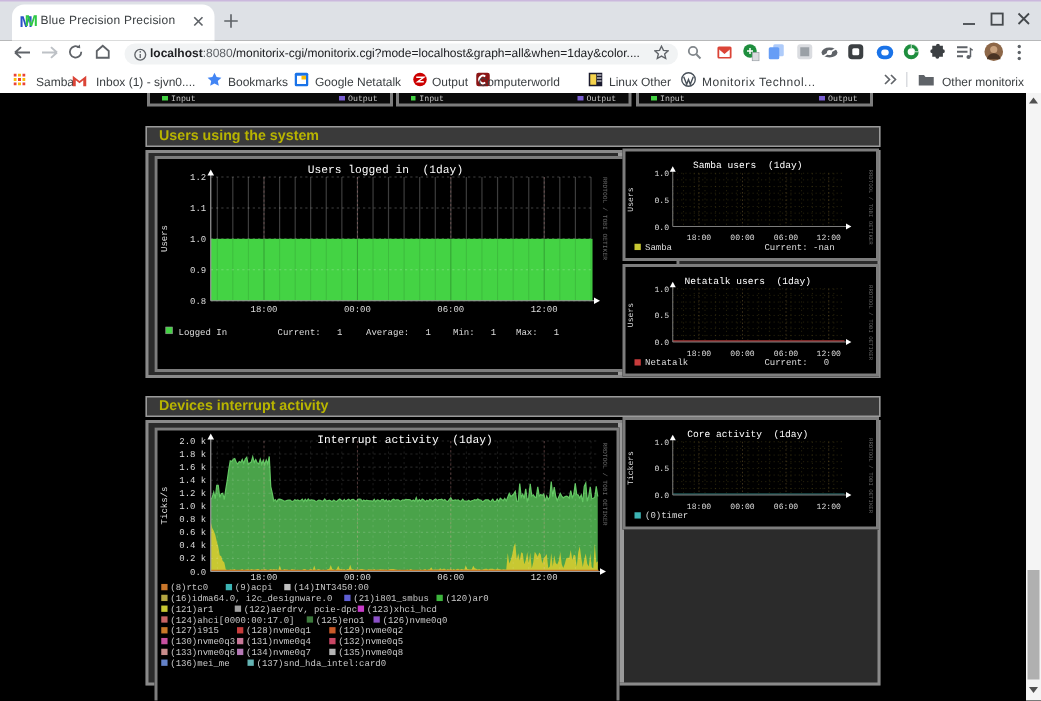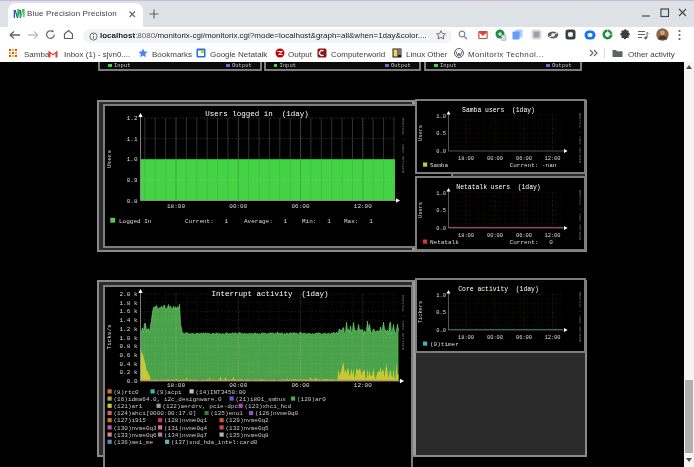--- a/index.html
+++ b/index.html
@@ -158,60 +158,61 @@
   <div class="abs bmtext" style="left:210px;top:49.5px">Google Netatalk</div>
   <svg class="abs" style="left:275px;top:48px" width="10" height="10" viewBox="0 0 10 10">
       <circle cx="5" cy="5" r="4.5" fill="#cc0000"></circle>
       <path d="M2.5,3.5 h5 l-4,3 h4" stroke="#fff" stroke-width="1" fill="none"></path>
     </svg>
   <div class="abs bmtext" style="left:288px;top:49.5px">Output</div>
   <svg class="abs" style="left:317px;top:48px" width="10" height="10" viewBox="0 0 10 10">
       <rect x="0.5" y="0.5" width="9" height="9" rx="1.5" fill="#8b1515"></rect>
       <path d="M6.5,3 a2.5,2.5 0 1 0 0,4" stroke="#fff" stroke-width="1.3" fill="none"></path>
     </svg>
-  <div class="abs bmtext" style="left:331px;top:49.5px">Computerworld</div>
+  <div class="abs bmtext" style="left:319px;top:49.5px">Computerworld</div>
   <svg class="abs" style="left:392px;top:48px" width="10" height="10" viewBox="0 0 10 10">
       <rect x="0.5" y="0.5" width="9" height="9" fill="#1a1a2e"></rect>
       <rect x="1.5" y="1.5" width="4" height="7" fill="#f5d34c"></rect>
       <path d="M6,2 h3 M6,4 h3 M6,6 h3" stroke="#fff" stroke-width="0.8"></path>
     </svg>
   <div class="abs bmtext" style="left:406px;top:49.5px">Linux Other</div>
   <svg class="abs" style="left:454px;top:48px" width="10" height="10" viewBox="0 0 10 10">
       <circle cx="5" cy="5" r="4.5" fill="#fff" stroke="#464f58" stroke-width="0.9"></circle>
       <path d="M1.8,3.2 l2,5 1.2,-3.2 1.2,3.2 2,-5" stroke="#464f58" stroke-width="0.9" fill="none"></path>
     </svg>
   <div class="abs bmtext" style="left:468px;top:49.5px;letter-spacing:0.35px">Monitorix Technol...</div>
   <svg class="abs" style="left:589px;top:49px" width="10" height="8" viewBox="0 0 10 8">
       <path d="M1,1 l3,3 -3,3 M5,1 l3,3 -3,3" stroke="#5f6368" stroke-width="1.1" fill="none"></path>
     </svg>
   <div class="abs" style="left:604px;top:48px;width:1px;height:10px;background:#dadce0"></div>
   <svg class="abs" style="left:612px;top:48.5px" width="11" height="9" viewBox="0 0 11 9">
       <path d="M0.5,1 h3.5 l1,1.3 h5.5 v5.7 h-10 z" fill="#5f6368"></path>
     </svg>
-  <div class="abs bmtext" style="left:628px;top:49.5px">Other activity</div>
+  <div class="abs bmtext" style="left:628px;top:49.5px">Other monitorix</div>
 
   <div class="abs page">
     <div class="cutpanel" style="left:98px;width:164px">
         <div class="sqr" style="left:8px;background:#44d344"></div>
         <div class="leg6" style="left:14px">Input</div>
         <div class="sqr" style="left:126px;background:#7a5fd3"></div>
         <div class="leg6" style="left:132px">Output</div>
       </div>
     <div class="cutpanel" style="left:263.5px;width:157.5px">
         <div class="sqr" style="left:8px;background:#44d344"></div>
         <div class="leg6" style="left:14px">Input</div>
         <div class="sqr" style="left:119.5px;background:#7a5fd3"></div>
         <div class="leg6" style="left:125.5px">Output</div>
       </div>
     <div class="cutpanel" style="left:424px;width:158px">
         <div class="sqr" style="left:8px;background:#44d344"></div>
         <div class="leg6" style="left:14px">Input</div>
         <div class="sqr" style="left:120px;background:#7a5fd3"></div>
         <div class="leg6" style="left:126px">Output</div>
       </div>
+    <div class="shead" style="top:22.5px">Users using the system</div>
     <div class="scontent" style="top:38.5px;height:151.5px"></div>
     <div class="abs" style="left:411.5px;top:40.5px;width:4px;height:147.5px;background:#9a9a9a"></div>
     <div class="gpanel" style="left:103px;top:42.5px;width:350px;height:144px">
         <svg width="306" height="140" viewBox="0 0 306 140" style="position:absolute;left:0;top:0">
 <rect x="35.5" y="12.0" width="254.5" height="82.5" fill="#000"></rect>
 <line x1="39.9" y1="12.0" x2="39.9" y2="94.5" stroke="#3d3d3d" stroke-width="0.8"></line>
 <line x1="50.2" y1="12.0" x2="50.2" y2="94.5" stroke="#3d3d3d" stroke-width="0.8"></line>
 <line x1="60.6" y1="12.0" x2="60.6" y2="94.5" stroke="#3d3d3d" stroke-width="0.8"></line>
 <line x1="71.0" y1="12.0" x2="71.0" y2="94.5" stroke="#3d3d3d" stroke-width="0.8"></line>
 <line x1="81.4" y1="12.0" x2="81.4" y2="94.5" stroke="#3d3d3d" stroke-width="0.8"></line>
@@ -393,20 +394,21 @@
 <text x="78" y="59" fill="#ddd" font-family="Liberation Mono,monospace" font-size="5.4" text-anchor="middle">00:00</text>
 <text x="107" y="59" fill="#ddd" font-family="Liberation Mono,monospace" font-size="5.4" text-anchor="middle">06:00</text>
 <text x="135.5" y="59" fill="#ddd" font-family="Liberation Mono,monospace" font-size="5.4" text-anchor="middle">12:00</text>
 <text x="5" y="32" fill="#ddd" font-family="Liberation Mono,monospace" font-size="5.4" text-anchor="middle" transform="rotate(-90 5 32)">Users</text>
 <text x="162" y="12" fill="#666" font-family="Liberation Mono,monospace" font-size="3.8" transform="rotate(90 162 12)">RRDTOOL / TOBI OETIKER</text>
 <rect x="6" y="61.5" width="4.2" height="4.2" fill="#c83c3c"></rect>
 <text x="13" y="65.5" fill="#ddd" font-family="Liberation Mono,monospace" font-size="6">Netatalk</text>
 <text x="92.6" y="65.5" fill="#ddd" font-family="Liberation Mono,monospace" font-size="6" xml:space="preserve">Current:   0</text>
 </svg>
       </div>
+    <div class="shead" style="top:202.5px">Devices interrupt activity</div>
     <div class="scontent" style="top:218.5px;height:177px"></div>
     <div class="abs" style="left:411.5px;top:220.5px;width:4px;height:173px;background:#9a9a9a"></div>
     <div class="gpanel" style="left:103px;top:223.5px;width:310px;height:196px">
         <svg width="306" height="164" viewBox="0 0 306 164" style="position:absolute;left:0;top:0">
 <rect x="35.5" y="7.0" width="258.5" height="87.0" fill="#000"></rect>
 <path d="M35.5,94.0 L35.5,46.0 L36.5,44.5 L37.5,41.1 L38.5,45.5 L39.5,36.6 L40.5,36.6 L41.5,44.7 L42.5,42.1 L43.5,41.8 L44.5,46.1 L45.5,39.3 L46.5,33.2 L47.5,26.0 L48.5,20.2 L49.5,20.7 L50.5,19.2 L51.5,18.7 L52.5,21.2 L53.5,22.3 L54.5,20.7 L55.5,21.3 L56.5,19.3 L57.5,21.9 L58.5,19.1 L59.5,17.9 L60.5,22.7 L61.5,21.6 L62.5,21.0 L63.5,17.5 L64.5,21.4 L65.5,19.4 L66.5,21.6 L67.5,22.3 L68.5,19.2 L69.5,22.5 L70.5,19.8 L71.5,22.8 L72.5,19.7 L73.5,22.2 L74.5,17.3 L75.5,37.4 L76.5,41.8 L77.5,46.9 L78.5,46.1 L79.5,47.5 L80.5,45.9 L81.5,45.8 L82.5,46.1 L83.5,46.5 L84.5,47.1 L85.5,46.9 L86.5,46.6 L87.5,46.4 L88.5,46.4 L89.5,47.3 L90.5,47.2 L91.5,46.1 L92.5,46.7 L93.5,46.3 L94.5,46.9 L95.5,46.7 L96.5,45.8 L97.5,47.4 L98.5,45.8 L99.5,47.1 L100.5,45.7 L101.5,46.7 L102.5,46.2 L103.5,46.4 L104.5,46.6 L105.5,47.3 L106.5,47.0 L107.5,46.4 L108.5,46.5 L109.5,47.0 L110.5,46.9 L111.5,45.7 L112.5,47.0 L113.5,46.8 L114.5,46.4 L115.5,46.9 L116.5,47.3 L117.5,46.4 L118.5,47.0 L119.5,47.3 L120.5,46.3 L121.5,45.7 L122.5,46.5 L123.5,47.2 L124.5,46.0 L125.5,47.3 L126.5,46.4 L127.5,45.8 L128.5,46.9 L129.5,46.0 L130.5,45.9 L131.5,46.7 L132.5,47.4 L133.5,45.8 L134.5,45.7 L135.5,45.8 L136.5,47.3 L137.5,46.4 L138.5,47.0 L139.5,46.5 L140.5,46.8 L141.5,46.9 L142.5,46.9 L143.5,47.2 L144.5,45.9 L145.5,47.5 L146.5,46.3 L147.5,46.6 L148.5,47.3 L149.5,46.0 L150.5,45.9 L151.5,47.3 L152.5,46.2 L153.5,47.4 L154.5,46.7 L155.5,47.4 L156.5,46.1 L157.5,45.8 L158.5,46.6 L159.5,46.2 L160.5,46.3 L161.5,47.0 L162.5,46.9 L163.5,46.2 L164.5,46.5 L165.5,45.9 L166.5,46.1 L167.5,46.1 L168.5,46.2 L169.5,47.1 L170.5,46.3 L171.5,47.2 L172.5,44.8 L173.5,47.4 L174.5,46.1 L175.5,47.0 L176.5,45.7 L177.5,46.3 L178.5,47.4 L179.5,46.5 L180.5,47.2 L181.5,46.0 L182.5,46.3 L183.5,47.3 L184.5,46.1 L185.5,45.7 L186.5,46.8 L187.5,46.0 L188.5,46.0 L189.5,45.8 L190.5,46.6 L191.5,46.0 L192.5,47.0 L193.5,47.4 L194.5,46.1 L195.5,44.9 L196.5,46.6 L197.5,46.6 L198.5,46.3 L199.5,46.5 L200.5,46.2 L201.5,47.1 L202.5,47.1 L203.5,45.8 L204.5,47.1 L205.5,47.0 L206.5,47.2 L207.5,46.5 L208.5,47.4 L209.5,46.8 L210.5,46.5 L211.5,46.1 L212.5,46.5 L213.5,45.7 L214.5,46.2 L215.5,46.3 L216.5,47.5 L217.5,47.1 L218.5,46.3 L219.5,46.3 L220.5,46.3 L221.5,47.2 L222.5,47.0 L223.5,45.8 L224.5,47.4 L225.5,47.3 L226.5,45.8 L227.5,47.4 L228.5,45.1 L229.5,46.0 L230.5,46.8 L231.5,45.3 L232.5,47.0 L233.5,44.5 L234.5,42.0 L235.5,43.9 L236.5,43.3 L237.5,42.2 L238.5,40.6 L239.5,47.3 L240.5,47.2 L241.5,35.4 L242.5,44.5 L243.5,42.5 L244.5,45.4 L245.5,38.9 L246.5,47.0 L247.5,44.6 L248.5,35.5 L249.5,43.6 L250.5,42.9 L251.5,44.3 L252.5,44.7 L253.5,37.6 L254.5,43.7 L255.5,42.7 L256.5,43.3 L257.5,42.3 L258.5,47.3 L259.5,43.7 L260.5,46.1 L261.5,44.4 L262.5,34.0 L263.5,44.1 L264.5,37.7 L265.5,44.0 L266.5,46.7 L267.5,44.4 L268.5,41.9 L269.5,43.7 L270.5,44.9 L271.5,44.2 L272.5,43.8 L273.5,44.1 L274.5,45.2 L275.5,40.0 L276.5,44.7 L277.5,42.9 L278.5,35.3 L279.5,42.7 L280.5,43.0 L281.5,45.1 L282.5,42.9 L283.5,47.7 L284.5,37.2 L285.5,35.0 L286.5,47.3 L287.5,43.8 L288.5,37.6 L289.5,45.4 L290.5,45.2 L291.5,44.6 L292.5,37.2 L293.5,44.0 L293.5,94.0 Z" fill="#4aa34a"></path>
 <path d="M35.5,46.0 L36.5,44.5 L37.5,41.1 L38.5,45.5 L39.5,36.6 L40.5,36.6 L41.5,44.7 L42.5,42.1 L43.5,41.8 L44.5,46.1 L45.5,39.3 L46.5,33.2 L47.5,26.0 L48.5,20.2 L49.5,20.7 L50.5,19.2 L51.5,18.7 L52.5,21.2 L53.5,22.3 L54.5,20.7 L55.5,21.3 L56.5,19.3 L57.5,21.9 L58.5,19.1 L59.5,17.9 L60.5,22.7 L61.5,21.6 L62.5,21.0 L63.5,17.5 L64.5,21.4 L65.5,19.4 L66.5,21.6 L67.5,22.3 L68.5,19.2 L69.5,22.5 L70.5,19.8 L71.5,22.8 L72.5,19.7 L73.5,22.2 L74.5,17.3 L75.5,37.4 L76.5,41.8 L77.5,46.9 L78.5,46.1 L79.5,47.5 L80.5,45.9 L81.5,45.8 L82.5,46.1 L83.5,46.5 L84.5,47.1 L85.5,46.9 L86.5,46.6 L87.5,46.4 L88.5,46.4 L89.5,47.3 L90.5,47.2 L91.5,46.1 L92.5,46.7 L93.5,46.3 L94.5,46.9 L95.5,46.7 L96.5,45.8 L97.5,47.4 L98.5,45.8 L99.5,47.1 L100.5,45.7 L101.5,46.7 L102.5,46.2 L103.5,46.4 L104.5,46.6 L105.5,47.3 L106.5,47.0 L107.5,46.4 L108.5,46.5 L109.5,47.0 L110.5,46.9 L111.5,45.7 L112.5,47.0 L113.5,46.8 L114.5,46.4 L115.5,46.9 L116.5,47.3 L117.5,46.4 L118.5,47.0 L119.5,47.3 L120.5,46.3 L121.5,45.7 L122.5,46.5 L123.5,47.2 L124.5,46.0 L125.5,47.3 L126.5,46.4 L127.5,45.8 L128.5,46.9 L129.5,46.0 L130.5,45.9 L131.5,46.7 L132.5,47.4 L133.5,45.8 L134.5,45.7 L135.5,45.8 L136.5,47.3 L137.5,46.4 L138.5,47.0 L139.5,46.5 L140.5,46.8 L141.5,46.9 L142.5,46.9 L143.5,47.2 L144.5,45.9 L145.5,47.5 L146.5,46.3 L147.5,46.6 L148.5,47.3 L149.5,46.0 L150.5,45.9 L151.5,47.3 L152.5,46.2 L153.5,47.4 L154.5,46.7 L155.5,47.4 L156.5,46.1 L157.5,45.8 L158.5,46.6 L159.5,46.2 L160.5,46.3 L161.5,47.0 L162.5,46.9 L163.5,46.2 L164.5,46.5 L165.5,45.9 L166.5,46.1 L167.5,46.1 L168.5,46.2 L169.5,47.1 L170.5,46.3 L171.5,47.2 L172.5,44.8 L173.5,47.4 L174.5,46.1 L175.5,47.0 L176.5,45.7 L177.5,46.3 L178.5,47.4 L179.5,46.5 L180.5,47.2 L181.5,46.0 L182.5,46.3 L183.5,47.3 L184.5,46.1 L185.5,45.7 L186.5,46.8 L187.5,46.0 L188.5,46.0 L189.5,45.8 L190.5,46.6 L191.5,46.0 L192.5,47.0 L193.5,47.4 L194.5,46.1 L195.5,44.9 L196.5,46.6 L197.5,46.6 L198.5,46.3 L199.5,46.5 L200.5,46.2 L201.5,47.1 L202.5,47.1 L203.5,45.8 L204.5,47.1 L205.5,47.0 L206.5,47.2 L207.5,46.5 L208.5,47.4 L209.5,46.8 L210.5,46.5 L211.5,46.1 L212.5,46.5 L213.5,45.7 L214.5,46.2 L215.5,46.3 L216.5,47.5 L217.5,47.1 L218.5,46.3 L219.5,46.3 L220.5,46.3 L221.5,47.2 L222.5,47.0 L223.5,45.8 L224.5,47.4 L225.5,47.3 L226.5,45.8 L227.5,47.4 L228.5,45.1 L229.5,46.0 L230.5,46.8 L231.5,45.3 L232.5,47.0 L233.5,44.5 L234.5,42.0 L235.5,43.9 L236.5,43.3 L237.5,42.2 L238.5,40.6 L239.5,47.3 L240.5,47.2 L241.5,35.4 L242.5,44.5 L243.5,42.5 L244.5,45.4 L245.5,38.9 L246.5,47.0 L247.5,44.6 L248.5,35.5 L249.5,43.6 L250.5,42.9 L251.5,44.3 L252.5,44.7 L253.5,37.6 L254.5,43.7 L255.5,42.7 L256.5,43.3 L257.5,42.3 L258.5,47.3 L259.5,43.7 L260.5,46.1 L261.5,44.4 L262.5,34.0 L263.5,44.1 L264.5,37.7 L265.5,44.0 L266.5,46.7 L267.5,44.4 L268.5,41.9 L269.5,43.7 L270.5,44.9 L271.5,44.2 L272.5,43.8 L273.5,44.1 L274.5,45.2 L275.5,40.0 L276.5,44.7 L277.5,42.9 L278.5,35.3 L279.5,42.7 L280.5,43.0 L281.5,45.1 L282.5,42.9 L283.5,47.7 L284.5,37.2 L285.5,35.0 L286.5,47.3 L287.5,43.8 L288.5,37.6 L289.5,45.4 L290.5,45.2 L291.5,44.6 L292.5,37.2 L293.5,44.0 " fill="none" stroke="#63c763" stroke-width="0.8"></path>
 <path d="M35.5,94.0 L35.5,61.0 L36.5,65.0 L37.5,66.8 L38.5,69.5 L39.5,73.8 L40.5,77.3 L41.5,83.1 L42.5,83.9 L43.5,87.0 L44.5,87.9 L45.5,92.5 L46.5,93.2 L47.5,93.2 L48.5,92.7 L49.5,92.8 L50.5,92.7 L51.5,92.4 L52.5,93.3 L53.5,93.3 L54.5,93.0 L55.5,92.9 L56.5,92.3 L57.5,93.2 L58.5,92.9 L59.5,92.7 L60.5,92.5 L61.5,93.0 L62.5,92.3 L63.5,92.6 L64.5,92.8 L65.5,92.7 L66.5,92.4 L67.5,92.3 L68.5,93.3 L69.5,92.5 L70.5,92.9 L71.5,92.3 L72.5,92.6 L73.5,93.1 L74.5,92.9 L75.5,92.4 L76.5,92.8 L77.5,92.4 L78.5,92.7 L79.5,92.5 L80.5,93.3 L81.5,89.8 L82.5,92.8 L83.5,93.2 L84.5,92.4 L85.5,92.6 L86.5,92.6 L87.5,93.1 L88.5,93.1 L89.5,92.4 L90.5,92.6 L91.5,92.7 L92.5,93.1 L93.5,92.8 L94.5,93.2 L95.5,93.1 L96.5,93.0 L97.5,92.4 L98.5,92.4 L99.5,93.2 L100.5,93.3 L101.5,92.5 L102.5,92.3 L103.5,93.0 L104.5,90.0 L105.5,93.2 L106.5,92.7 L107.5,92.4 L108.5,92.9 L109.5,93.1 L110.5,92.6 L111.5,93.3 L112.5,93.3 L113.5,92.4 L114.5,92.4 L115.5,89.6 L116.5,92.3 L117.5,92.7 L118.5,93.1 L119.5,92.4 L120.5,90.1 L121.5,92.5 L122.5,92.4 L123.5,92.7 L124.5,92.4 L125.5,93.1 L126.5,92.4 L127.5,92.3 L128.5,89.5 L129.5,92.5 L130.5,92.5 L131.5,93.1 L132.5,92.5 L133.5,93.0 L134.5,92.6 L135.5,92.3 L136.5,92.3 L137.5,92.6 L138.5,92.9 L139.5,93.3 L140.5,92.5 L141.5,92.6 L142.5,92.6 L143.5,92.9 L144.5,92.3 L145.5,93.0 L146.5,92.9 L147.5,92.9 L148.5,92.5 L149.5,92.7 L150.5,92.6 L151.5,92.8 L152.5,92.7 L153.5,93.1 L154.5,92.5 L155.5,92.3 L156.5,92.4 L157.5,92.3 L158.5,92.7 L159.5,92.8 L160.5,93.1 L161.5,92.8 L162.5,93.0 L163.5,93.2 L164.5,93.3 L165.5,93.1 L166.5,92.6 L167.5,93.3 L168.5,92.3 L169.5,92.7 L170.5,93.3 L171.5,93.2 L172.5,93.3 L173.5,93.2 L174.5,93.1 L175.5,92.5 L176.5,93.3 L177.5,92.6 L178.5,92.3 L179.5,93.2 L180.5,92.6 L181.5,92.5 L182.5,91.2 L183.5,92.9 L184.5,92.7 L185.5,92.7 L186.5,92.7 L187.5,92.7 L188.5,91.9 L189.5,92.6 L190.5,92.1 L191.5,92.2 L192.5,93.0 L193.5,92.3 L194.5,92.9 L195.5,92.0 L196.5,93.0 L197.5,92.2 L198.5,93.0 L199.5,92.4 L200.5,92.2 L201.5,92.8 L202.5,92.4 L203.5,92.5 L204.5,92.8 L205.5,89.8 L206.5,92.4 L207.5,92.5 L208.5,92.6 L209.5,92.5 L210.5,90.2 L211.5,91.8 L212.5,92.1 L213.5,92.6 L214.5,92.3 L215.5,92.9 L216.5,92.9 L217.5,92.4 L218.5,92.2 L219.5,92.1 L220.5,92.6 L221.5,92.1 L222.5,92.2 L223.5,92.2 L224.5,92.5 L225.5,92.7 L226.5,92.0 L227.5,92.3 L228.5,92.5 L229.5,92.9 L230.5,92.5 L231.5,92.7 L232.5,92.7 L233.5,81.6 L234.5,88.7 L235.5,86.4 L236.5,82.7 L237.5,77.4 L238.5,75.0 L239.5,86.0 L240.5,81.9 L241.5,86.6 L242.5,81.2 L243.5,81.8 L244.5,89.1 L245.5,86.5 L246.5,81.0 L247.5,88.4 L248.5,81.3 L249.5,91.8 L250.5,87.9 L251.5,80.8 L252.5,82.4 L253.5,84.1 L254.5,81.3 L255.5,82.6 L256.5,88.7 L257.5,85.0 L258.5,83.8 L259.5,82.4 L260.5,91.7 L261.5,90.6 L262.5,81.7 L263.5,90.6 L264.5,83.2 L265.5,88.4 L266.5,89.4 L267.5,86.8 L268.5,81.0 L269.5,89.2 L270.5,91.7 L271.5,89.0 L272.5,85.1 L273.5,84.8 L274.5,84.9 L275.5,79.6 L276.5,86.2 L277.5,82.9 L278.5,83.1 L279.5,90.7 L280.5,81.2 L281.5,77.2 L282.5,84.7 L283.5,91.0 L284.5,85.9 L285.5,82.0 L286.5,88.8 L287.5,90.7 L288.5,81.6 L289.5,91.1 L290.5,91.9 L291.5,75.3 L292.5,88.2 L293.5,87.1 L293.5,94.0 Z" fill="#c8c832"></path>
 <line x1="35.5" y1="93.3" x2="294.0" y2="93.3" stroke="#c87828" stroke-width="0.8"></line>
 <line x1="35.5" y1="7.0" x2="294.0" y2="7.0" stroke="rgba(255,255,255,0.14)" stroke-width="0.7" stroke-dasharray="1.5,2"></line>

